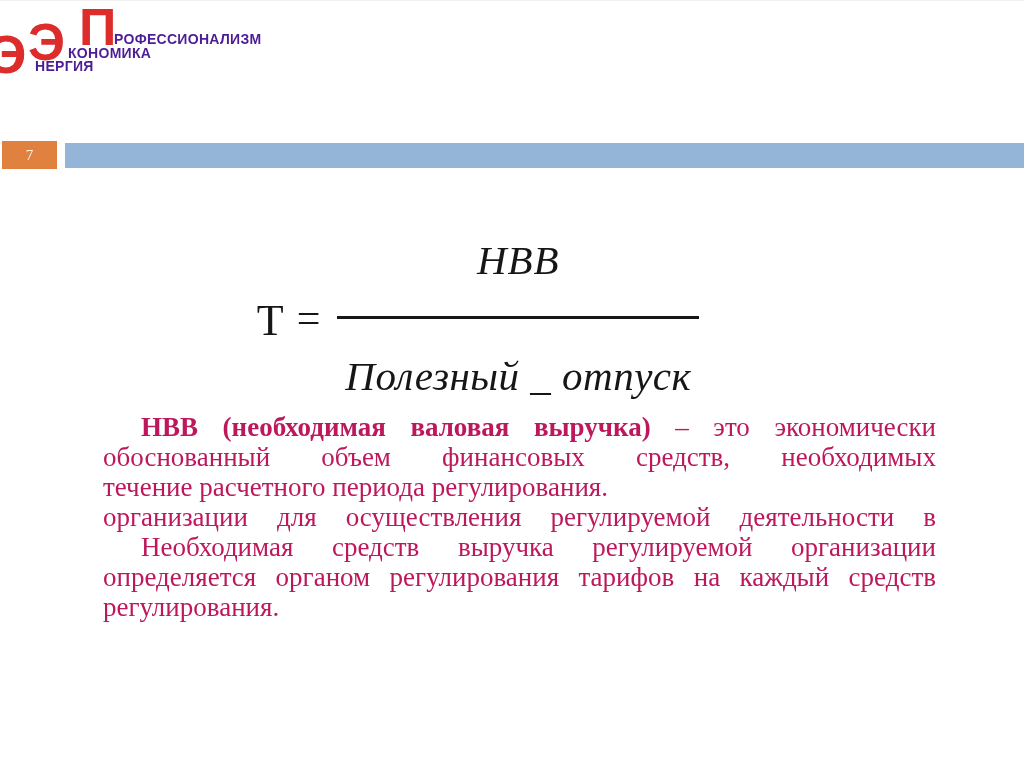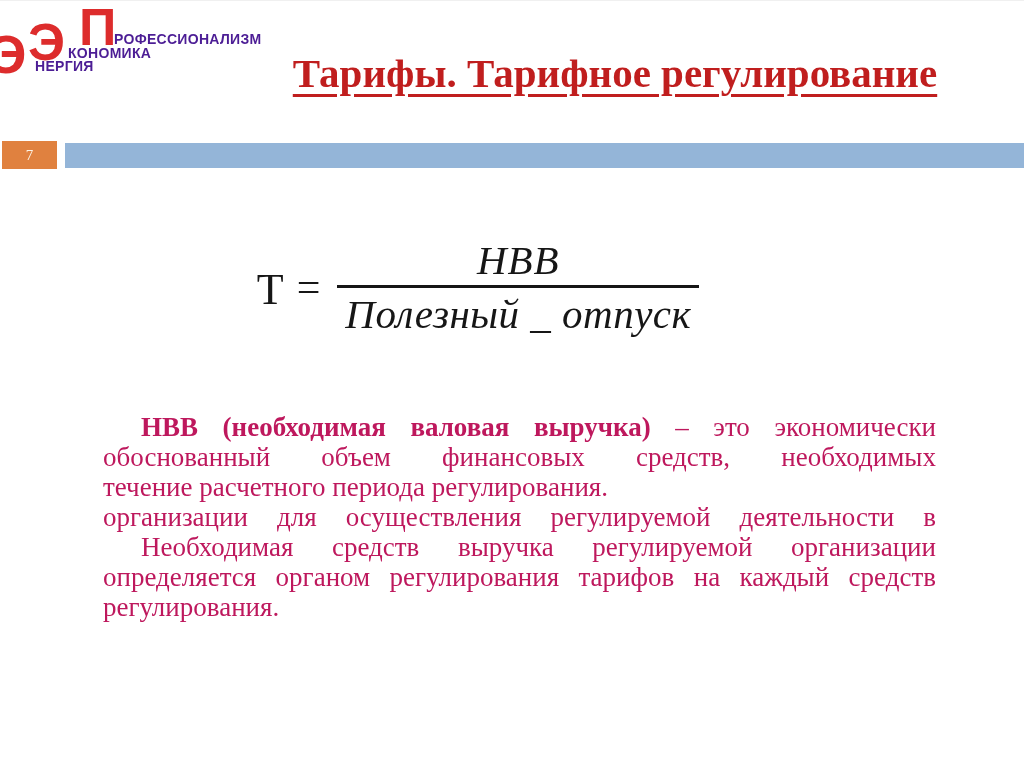--- a/index.html
+++ b/index.html
@@ -33,21 +33,21 @@
               background:#E0813F;color:#FBF3E6;display:flex;align-items:center;
               justify-content:center;font-size:15px;}
   .band{position:absolute;left:65px;top:142px;right:0;height:25px;background:#94B5D8;}
 
   
   .formula{position:absolute;left:0;top:237px;width:100%;display:flex;
            justify-content:center;align-items:center;color:#161616;
            transform:translateX(-34px);}
   .f-lhs{font-size:44px;margin-right:13px;}
   .f-eq{font-size:42px;margin-right:17px;position:relative;top:-2px;}
-  .fraction{display:inline-flex;flex-direction:column;align-items:center;}
+  .fraction{display:inline-flex;flex-direction:column;align-items:center;gap:31px;}
   .numer{font-style:italic;font-size:41px;line-height:1.08;padding:0 10px;letter-spacing:1px;}
   .frac-bar{align-self:stretch;height:3px;background:#161616;margin:3px 0 1px;}
   .denom{font-style:italic;font-size:41px;line-height:1.25;padding:0 8px;letter-spacing:.5px;}
 
   
   .bodytext{position:absolute;left:103px;top:411px;width:833px;
             font-size:27px;line-height:30px;color:#be185d;}
   .bl{text-align:justify;text-align-last:justify;}
   .bl.last{text-align-last:left;}
   .bl.ind{text-indent:38px;}
@@ -60,23 +60,20 @@
 
   <div class="logo">
     <span class="logo-big logo-e1">Э</span>
     <span class="logo-big logo-e2">Э</span>
     <span class="logo-big logo-p">П</span>
     <span class="logo-word logo-w1">НЕРГИЯ</span>
     <span class="logo-word logo-w2">КОНОМИКА</span>
     <span class="logo-word logo-w3">РОФЕССИОНАЛИЗМ</span>
   </div>
 
-  <div class="title">
-    <span>Тарифы. Тарифное регулирование</span>
-  </div>
 
   <div class="page-badge">
     <span>7</span>
   </div>
   <div class="band"></div>
 
   <div class="formula">
     <span class="f-lhs">Т</span>
     <span class="f-eq">=</span>
     <span class="fraction">

